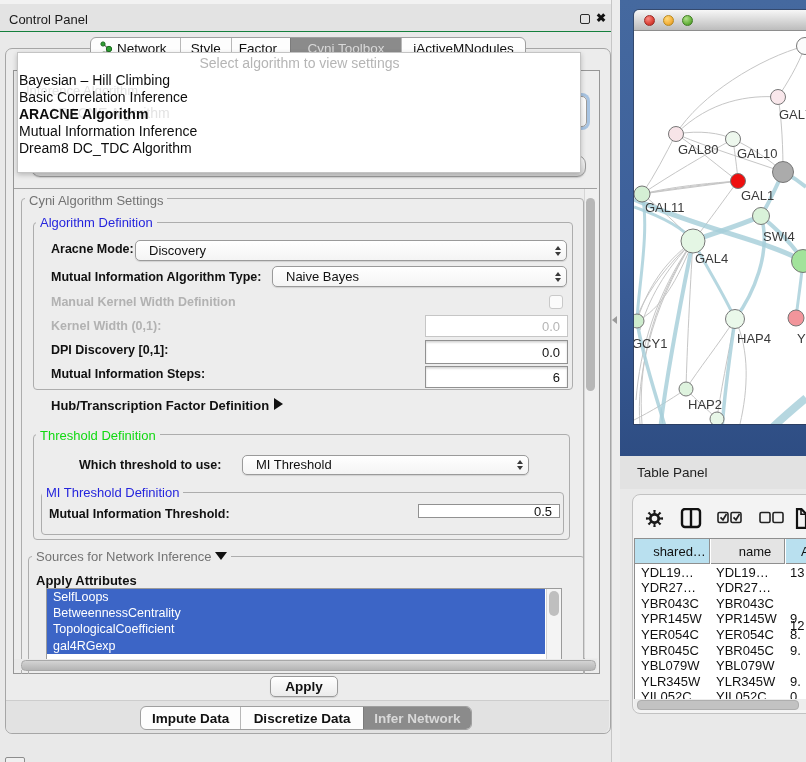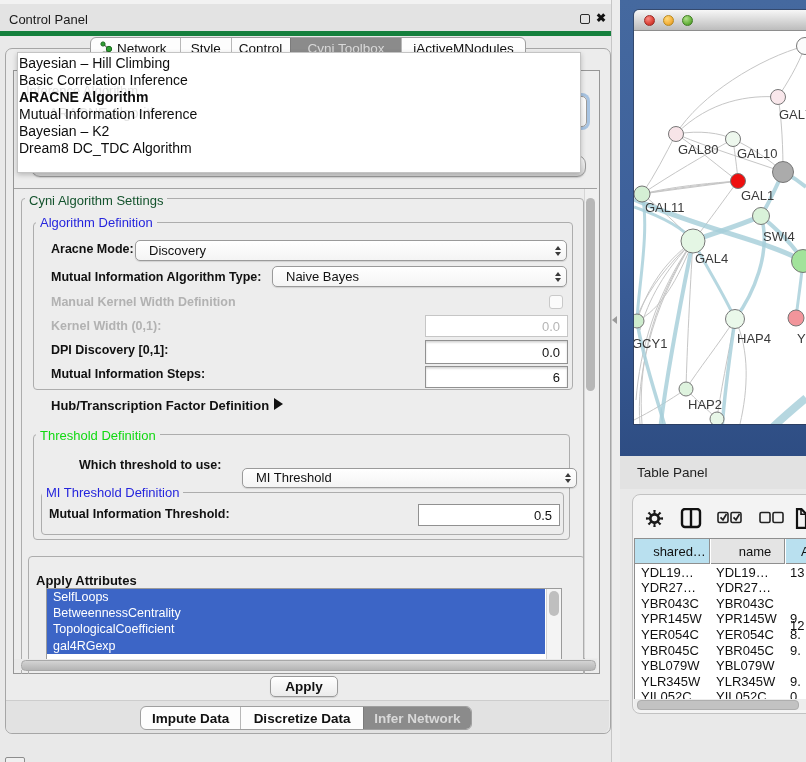--- a/index.html
+++ b/index.html
@@ -3,21 +3,21 @@
 <meta charset="utf-8">
 <style>
   html,body{margin:0;padding:0;}
   body{width:806px;height:762px;overflow:hidden;background:#e9e9e9;
        font-family:"Liberation Sans",sans-serif;}
   .app{position:relative;width:806px;height:762px;overflow:hidden;}
   .abs{position:absolute;}
   
   .topstrip{left:0;top:0;width:806px;height:4px;background:#f2f2f2;}
   .titlebar{left:0;top:4px;width:612px;height:27px;background:#e3e3e3;
-            border-bottom:5px solid #15803d;}
+            border-bottom:1px solid #15803d;}
   .titlebar .t{position:absolute;left:9px;top:8px;font-size:13px;color:#1a1a1a;}
   .fltico{position:absolute;left:580px;top:14px;width:8px;height:8px;
           border:1.5px solid #2a2a2a;border-radius:2px;}
   .clsico{position:absolute;left:596px;top:11px;font-size:12px;font-weight:bold;color:#111;}
   
   .win{left:5px;top:48px;width:604px;height:684px;border:1px solid #a6a6a6;
        border-radius:7px;background:#ececec;}
   .cpanel{left:13px;top:70px;width:585px;height:602px;border:1px solid #969696;
           background:#ededed;}
   
@@ -43,21 +43,21 @@
             border-right:3px solid transparent;border-top:4px solid #3a3a3a;}
   
   .fld{position:absolute;background:#fff;border:1px solid #919191;
        font-size:13px;color:#111;text-align:right;
        display:flex;align-items:center;justify-content:flex-end;padding-right:7px;
        box-sizing:border-box;}
   .fld.dis{border-color:#c6c6c6;color:#b5b5b5;}
   
   .grp{position:absolute;border:1px solid #adadad;border-radius:4px;}
   .glab{position:absolute;background:#ededed;padding:0 4px;font-size:13px;
-        color:#14532d;white-space:nowrap;}
+        color:#737373;white-space:nowrap;}
   .lbl{position:absolute;font-size:12.5px;font-weight:bold;color:#111;white-space:nowrap;}
   .lbl.dis{color:#b2b2b2;}
   
   .popup{left:17px;top:52px;width:562px;height:117px;padding-top:2px;background:#ffffff;
          border:1px solid #c4c4c4;box-shadow:0 2px 5px rgba(0,0,0,0.22);z-index:50;}
   .popup div{position:relative;height:17px;line-height:17px;font-size:14px;color:#0d0d0d;padding-left:1px;
              white-space:nowrap;}
   .popup .hd{color:#b5b5b5;text-align:center;}
   .popup .bo{font-weight:bold;}
   
@@ -133,33 +133,33 @@
   <div class="abs tstrip" id="toptabs">
     <div class="seg" style="width:90px;justify-content:flex-start;padding-left:9px;box-sizing:border-box;">
       <svg width="13" height="16" viewBox="0 0 13 16" style="margin-right:4px;">
         <line x1="3" y1="3" x2="9" y2="8" stroke="#777" stroke-width="1.2"></line>
         <line x1="9" y1="8" x2="4" y2="13.5" stroke="#777" stroke-width="1.2"></line>
         <circle cx="3" cy="3" r="2.1" fill="#2fa133" stroke="#1c6b1f"></circle>
         <circle cx="9" cy="8" r="2.7" fill="#2fa133" stroke="#1c6b1f"></circle>
         <circle cx="4" cy="13.5" r="2.6" fill="#93d193" stroke="#4f8f50"></circle>
       </svg>Network</div>
     <div class="seg" style="width:51px;">Style</div>
-    <div class="seg" style="width:60px;justify-content:flex-start;padding-left:7px;box-sizing:border-box;">Control</div>
+    <div class="seg" style="width:60px;justify-content:flex-start;padding-left:7px;box-sizing:border-box;">Factor</div>
     <div class="seg dark" style="width:112px;">Cyni Toolbox</div>
     <div class="seg" style="width:125px;">jActiveMNodules</div>
   </div>
 
   <div class="abs popup">
     <span style="position:absolute;left:8px;top:31px;font-size:13px;color:#e3e3e3;height:14px;line-height:14px;">Inference Algorithm</span>
     <span style="position:absolute;left:31px;top:53px;font-size:14px;color:#e3e3e3;height:15px;line-height:15px;">ARACNE Algorithm</span>
+    <div class="hd">Select algorithm to view settings</div>
     <div>Bayesian – Hill Climbing</div>
     <div>Basic Correlation Inference</div>
     <div class="bo">ARACNE Algorithm</div>
     <div>Mutual Information Inference</div>
-    <div>Bayesian – K2</div>
     <div>Dream8 DC_TDC Algorithm</div>
   </div>
 
   <div class="grp" style="left:21px;top:198px;width:561px;height:480px;"></div>
   <div class="glab" style="left:25px;top:193px;">Cyni Algorithm Settings</div>
 
   <div class="grp" style="left:33px;top:222px;width:538px;height:166px;"></div>
   <div class="glab" style="left:36px;top:215px;color:#2525dd;">Algorithm Definition</div>
 
   <div class="lbl" style="left:51px;top:242px;">Aracne Mode:</div>
@@ -189,34 +189,35 @@
   <div class="fld" style="left:425px;top:366px;width:143px;height:22px;box-shadow:inset 0 1.5px 2px rgba(0,0,0,0.18);">6</div>
 
   <div class="lbl" style="left:51px;top:398px;font-size:13px;">Hub/Transcription Factor Definition</div>
   <div class="abs" style="left:274px;top:398px;width:0;height:0;
        border-left:9px solid #111;border-top:6px solid transparent;
        border-bottom:6px solid transparent;"></div>
 
   <div class="grp" style="left:33px;top:434px;width:535px;height:104px;"></div>
   <div class="glab" style="left:36px;top:428px;color:#12d912;">Threshold Definition</div>
   <div class="lbl" style="left:79px;top:458px;">Which threshold to use:</div>
-  <div class="combo" style="left:242px;top:468px;width:285px;height:18px;padding-left:48px;">
+  <div class="combo" style="left:242px;top:455px;width:285px;height:18px;">
     <span class="ct">MI Threshold</span>
     <span class="spin">
         <span class="up"></span>
         <span class="dn"></span>
       </span>
   </div>
 
   <div class="grp" style="left:41px;top:492px;width:521px;height:41px;"></div>
   <div class="glab" style="left:42px;top:485px;color:#2525dd;">MI Threshold Definition</div>
   <div class="lbl" style="left:49px;top:507px;">Mutual Information Threshold:</div>
-  <div class="fld" style="left:418px;top:504px;width:142px;height:22px;">0.5</div>
+  <div class="fld" style="left:418px;top:504px;width:142px;height:14px;">0.5</div>
 
   <div class="grp" style="left:28px;top:556px;width:555px;height:130px;"></div>
+  <div class="glab" style="left:32px;top:549px;">Sources for Network Inference <span style="display:inline-block;width:0;height:0;border-top:8px solid #111;border-left:6px solid transparent;border-right:6px solid transparent;vertical-align:1px;"></span></div>
   <div class="lbl" style="left:36px;top:573px;font-size:13px;">Apply Attributes</div>
   <div class="abs list">
     <div class="row">SelfLoops</div>
     <div class="row">BetweennessCentrality</div>
     <div class="row">TopologicalCoefficient</div>
     <div class="row">gal4RGexp</div>
     <div class="lsb">
         <span class="lsbt"></span>
       </div>
   </div>

